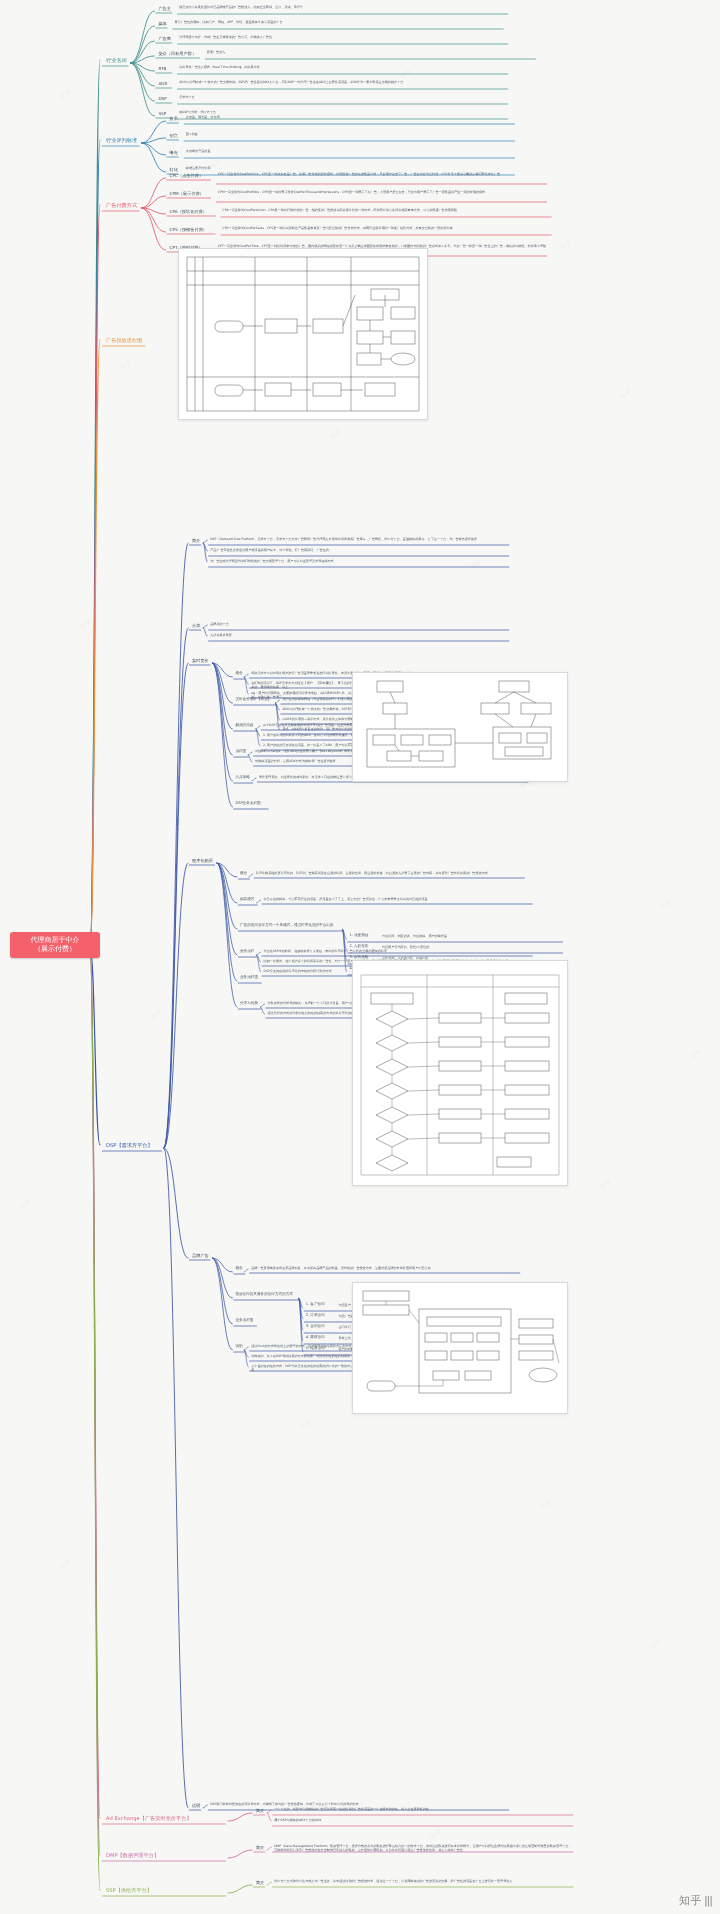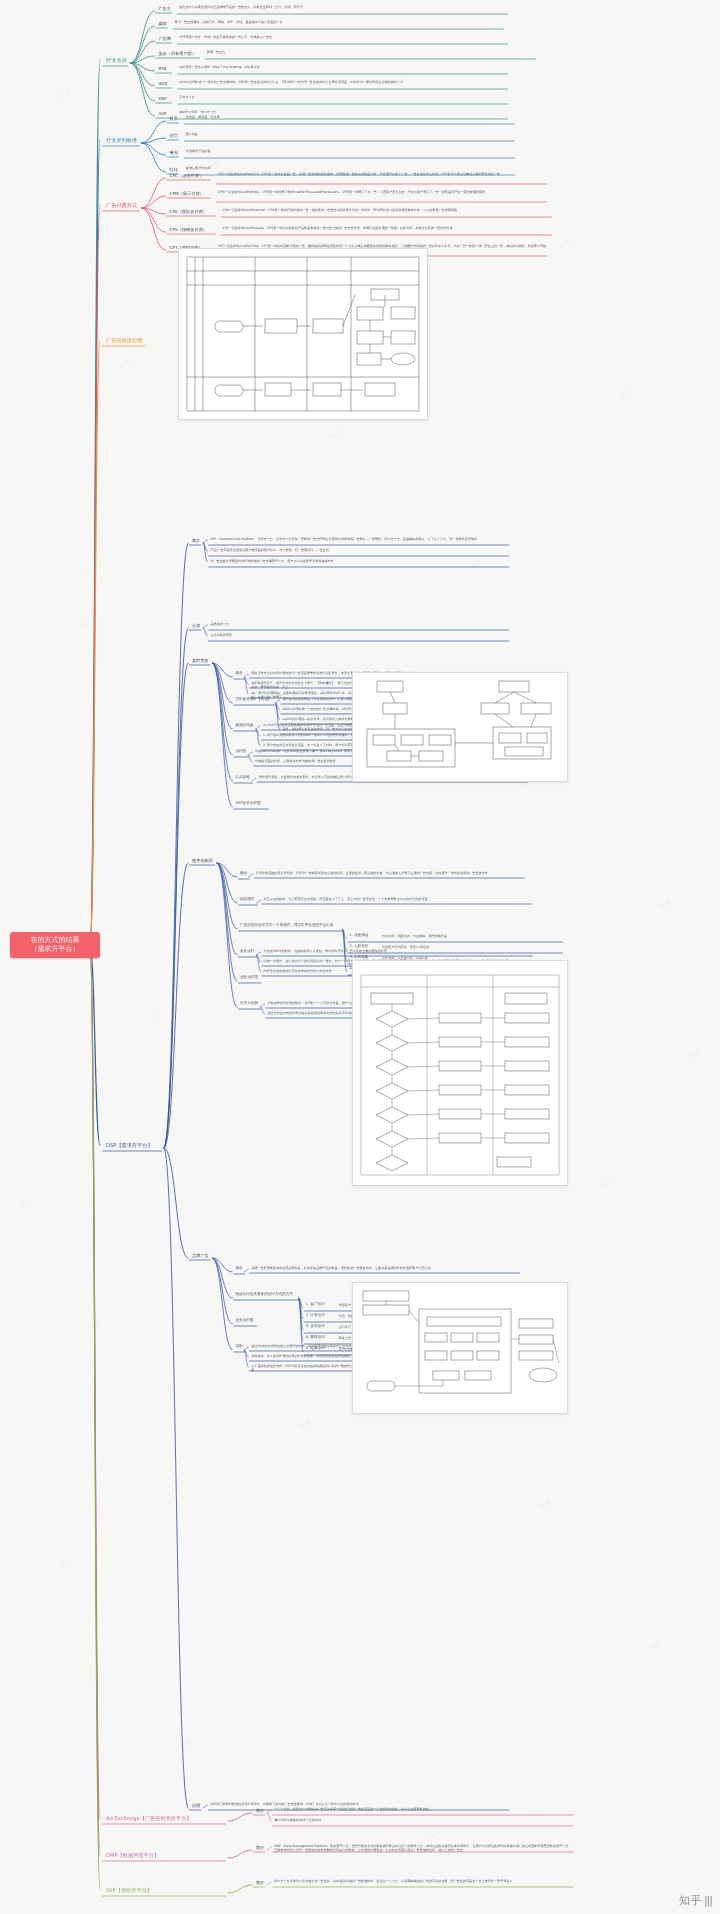--- a/index.html
+++ b/index.html
@@ -245,22 +245,22 @@
       <path d="M272.2,1852 L573.2,1852" stroke="#c86aa8" stroke-width="0.7"></path>
       <path d="M90,948 C95,948 95,1890 100,1890" stroke="#88b04b" fill="none" stroke-width="1.2" stroke-linecap="round"></path>
       <path d="M102,1896 L226,1896" stroke="#88b04b" stroke-width="0.7"></path>
       <path d="M228,1893 C240,1893 240,1885 252,1885" stroke="#88b04b" fill="none" stroke-width="0.85" stroke-linecap="round"></path>
       <path d="M253,1887 L265.2,1887" stroke="#88b04b" stroke-width="0.7"></path>
       <path d="M267.2,1885 C269.2,1885 269.2,1882 271.2,1882" stroke="#88b04b" fill="none" stroke-width="0.7" stroke-linecap="round"></path>
       <path d="M272.2,1887 L573.2,1887" stroke="#88b04b" stroke-width="0.7"></path>
     </svg>
   <div id="nodes">
       <div class="node root" style="left: 10px; top: 932px;">
-        <div>在的方式的结果</div>
-        <div>（需求方平台）</div>
+        <div>代理商居于中介</div>
+        <div>（展示付费）</div>
       </div>
       <div class="node lvl1" style="color: rgb(63, 143, 140); left: 104px; top: 56px;">行业名词</div>
       <div class="node lvl2" style="left: 156.4px; top: 5px;">广告主</div>
       <div class="node leaf" style="width: 330px; left: 178.2px; top: 5px;">指需要向目标受众宣传自己品牌或产品的广告投放人，比如企业商城、金店、游戏、车行等</div>
       <div class="node lvl2" style="left: 156.4px; top: 20px;">媒体</div>
       <div class="node leaf" style="width: 330px; left: 173.6px; top: 20px;">展示广告位的载体，比如门户、网站、APP、论坛、垂直媒体等拥有流量的平台</div>
       <div class="node lvl2" style="left: 156.4px; top: 35px;">广告商</div>
       <div class="node leaf" style="width: 330px; left: 178.2px; top: 35px;">代理商居于中介，帮助广告主完成投放的广告公司、帮媒体卖广告位</div>
       <div class="node lvl2" style="left: 156.4px; top: 50px;">受众（目标用户群）</div>
       <div class="node leaf" style="width: 330px; left: 205.8px; top: 50px;">观看广告的人</div>

